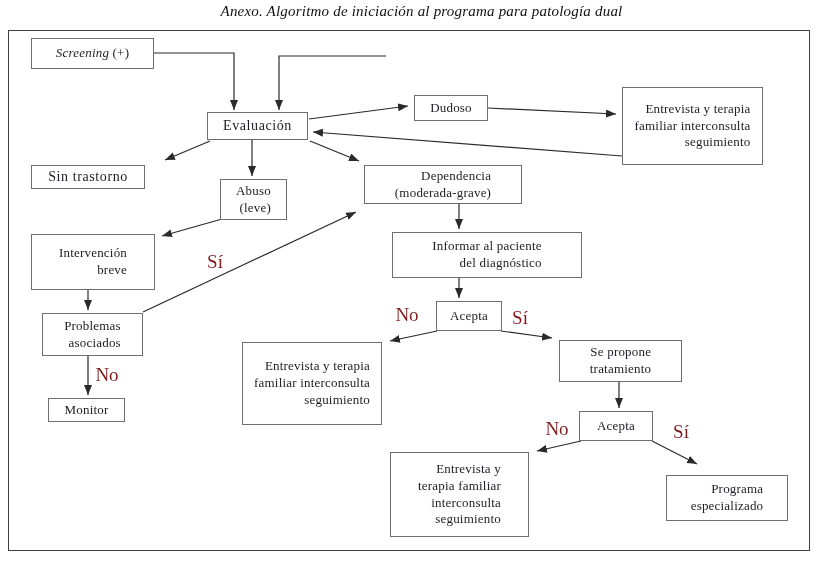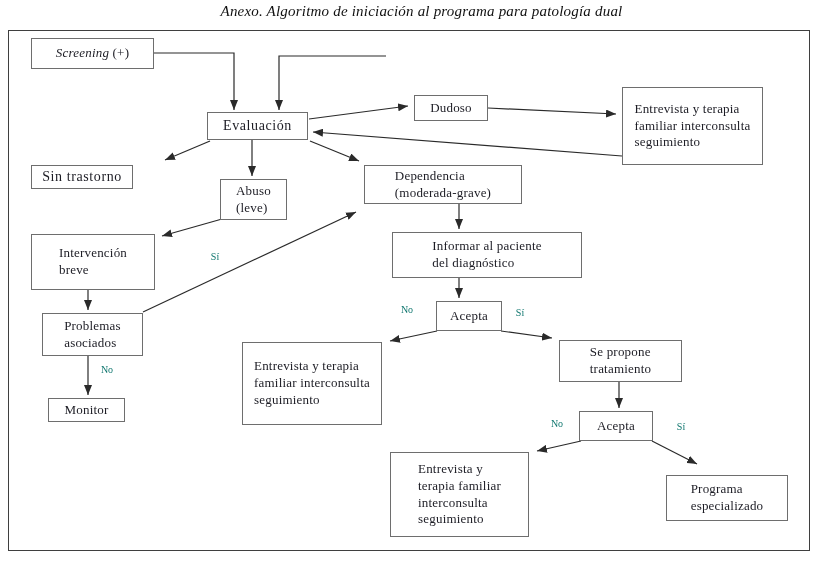--- a/index.html
+++ b/index.html
@@ -13,27 +13,27 @@
     font-style:italic;font-size:15px;color:#111111;letter-spacing:.2px;padding-left:12px;
   }
   .outer-frame{
     position:absolute;left:8px;top:30px;width:800px;height:519px;
     border:1.6px solid #3f3f3f;background:transparent;
   }
   .edges{position:absolute;left:0;top:0;width:819px;height:561px;pointer-events:none;}
   .edges line,.edges polyline{stroke:#2a2a2a;stroke-width:1.2;fill:none;}
   .node{
     position:absolute;display:flex;align-items:center;justify-content:center;
-    text-align:left;background:#ffffff;border:1.5px solid #6e6e6e;
+    text-align:right;background:#ffffff;border:1.5px solid #6e6e6e;
     font-size:13px;line-height:1.3;white-space:pre-line;letter-spacing:.2px;
     box-sizing:border-box;padding:1px 3px;
   }
   .node.lg{font-size:14px;letter-spacing:.6px;}
   .edge-label{
-    position:absolute;font-size:10px;color:#0f766e;text-align:center;width:30px;
+    position:absolute;font-size:19px;color:#7f1d1d;text-align:center;width:30px;
   }
 </style>
 </head>
 <body>
 
 <div class="stage">
 
   <div class="diagram-title">Anexo. Algoritmo de iniciación al programa para patología dual</div>
 
   <div class="outer-frame"></div>
@@ -69,21 +69,21 @@
 
 
   <div class="node lg" style="left:207px;top:112px;width:101px;height:28px;">Evaluación</div>
 
   <div class="node" style="left:414px;top:95px;width:74px;height:26px;">Dudoso</div>
 
   <div class="node" style="left:622px;top:87px;width:141px;height:78px;">Entrevista y terapia
 familiar interconsulta
 seguimiento</div>
 
-  <div class="node lg" style="left:31px;top:165px;width:102px;height:24px;">Sin trastorno</div>
+  <div class="node lg" style="left:31px;top:165px;width:114px;height:24px;">Sin trastorno</div>
 
   <div class="node" style="left:364px;top:165px;width:158px;height:39px;">Dependencia
 (moderada-grave)</div>
 
   <div class="node" style="left:220px;top:179px;width:67px;height:41px;">Abuso
 (leve)</div>
 
   <div class="node" style="left:31px;top:234px;width:124px;height:56px;">Intervención
 breve</div>
 

